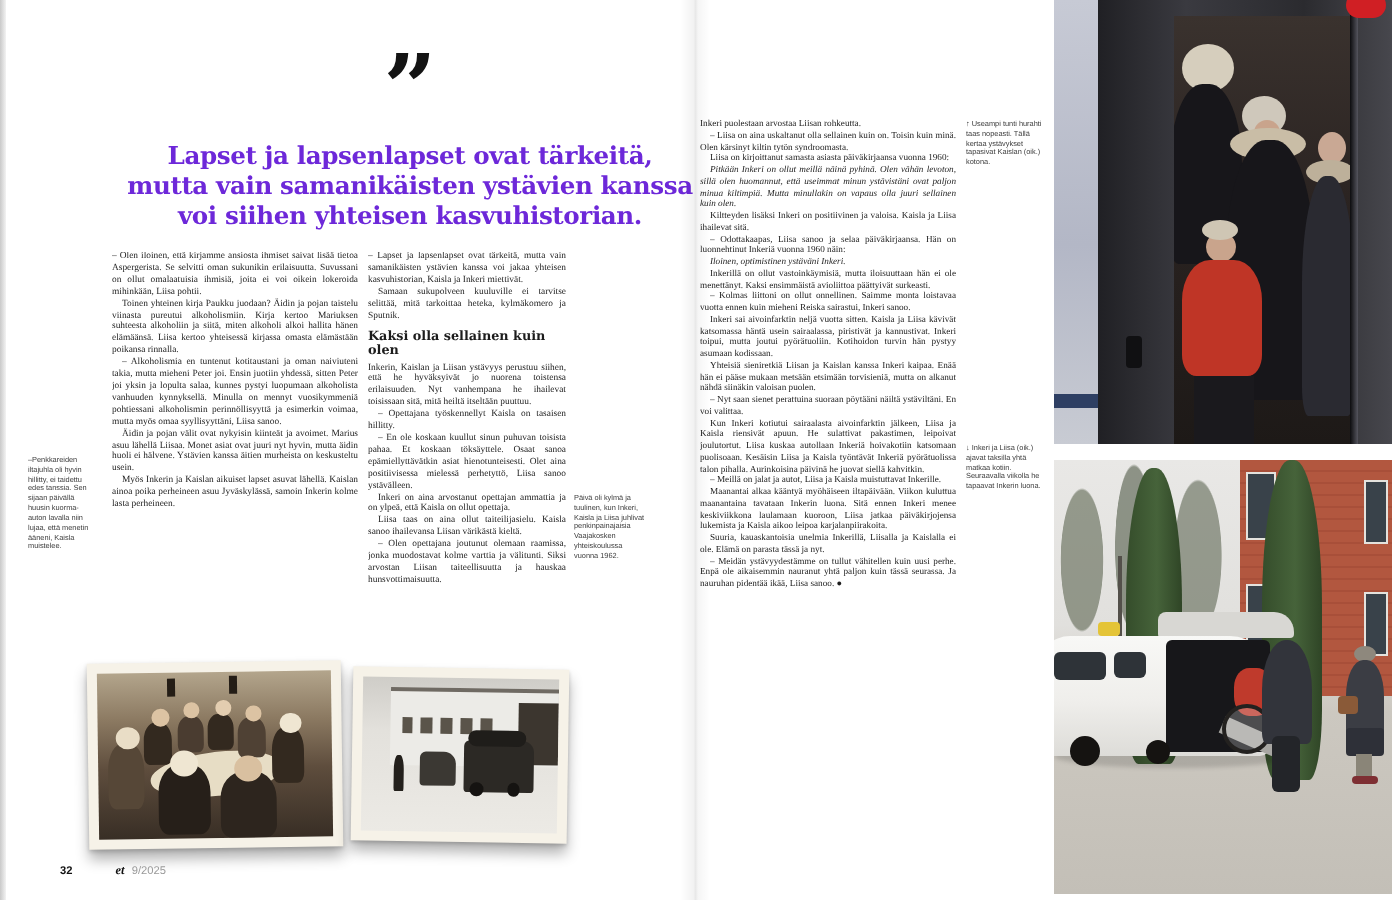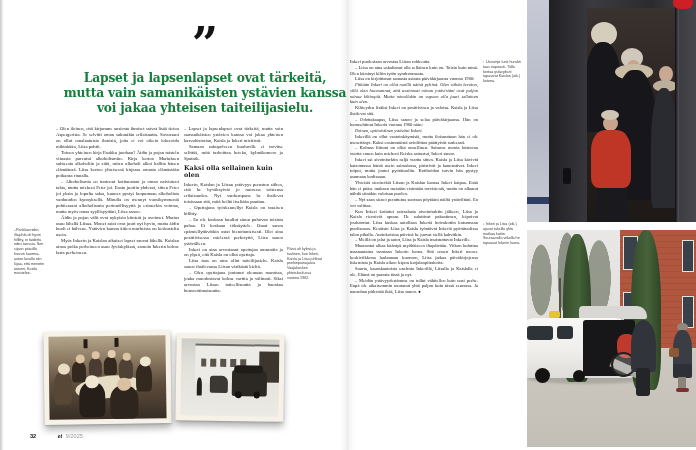--- a/index.html
+++ b/index.html
@@ -7,21 +7,21 @@
           font-family:"Liberation Serif",serif;color:#1c1c1c;}
   .abs{position:absolute;}
   
   #sheet-edge{left:0;top:0;width:3px;height:450px;background:linear-gradient(90deg,#c9c9c9,#f3f3f3);}
   #gutter{left:340px;top:0;width:15px;height:450px;
     background:linear-gradient(90deg,rgba(0,0,0,0),rgba(0,0,0,.05) 45%,rgba(0,0,0,.09) 52%,rgba(0,0,0,.04) 60%,rgba(0,0,0,0));}
   
   #pq-mark{left:60px;top:14px;width:290px;height:52px;text-align:center;
     font-family:"DejaVu Serif",serif;font-weight:700;font-size:46px;line-height:60px;color:#141414;}
   #pq-text{left:48px;top:70px;width:314px;text-align:center;font-family:"DejaVu Serif",serif;
-    font-weight:700;font-size:12.3px;line-height:1.22;color:#15803d;letter-spacing:-0.2px;}
+    font-weight:700;font-size:12.3px;line-height:1.22;color:#6d28d9;letter-spacing:-0.2px;}
   
   .col{font-size:4.7px;line-height:5.9px;text-align:justify;overflow:hidden;}
   .col p{margin:0;text-indent:5px;}
   .col p.noindent{text-indent:0;}
   .col p.it{font-style:italic;}
   #col1{left:56px;top:126px;width:123px;height:205px;}
   #col2{left:184px;top:126px;width:99px;height:205px;}
   #col3{left:350px;top:59px;width:128px;height:369px;font-size:4.6px;line-height:5.75px;}
   .subhead{font-family:"DejaVu Serif",serif;font-weight:700;font-size:6.4px;line-height:1.1;
     margin:4px 0 2px 0 !important;text-indent:0 !important;text-align:left;}
@@ -108,21 +108,21 @@
 <body>
 
 <div id="spread">
 
   <div class="abs" id="sheet-edge"></div>
 
   <div class="abs" id="pq-mark">”</div>
   <div class="abs" id="pq-text">
     <div>Lapset ja lapsenlapset ovat tärkeitä,</div>
     <div>mutta vain samanikäisten ystävien kanssa</div>
-    <div>voi jakaa yhteisen taiteilijasielu.</div>
+    <div>voi siihen yhteisen kasvuhistorian.</div>
   </div>
 
   <div class="abs cap" id="margin-caption">–Penkkareiden iltajuhla oli hyvin hillitty, ei taidettu edes tanssia. Sen sijaan päivällä huusin kuorma-auton lavalla niin lujaa, että menetin ääneni, Kaisla muistelee.</div>
 
   <div class="abs col" id="col1">
     <p class="noindent">– Olen iloinen, että kirjamme ansiosta ihmiset saivat lisää tietoa Aspergerista. Se selvitti oman sukunikin erilaisuutta. Suvussani on ollut omalaatuisia ihmisiä, joita ei voi oikein lokeroida mihinkään, Liisa pohtii.</p>
     <p>Toinen yhteinen kirja Paukku juodaan? Äidin ja pojan taistelu viinasta pureutui alkoholismiin. Kirja kertoo Mariuksen suhteesta alkoholiin ja siitä, miten alkoholi alkoi hallita hänen elämäänsä. Liisa kertoo yhteisessä kirjassa omasta elämästään poikansa rinnalla.</p>
     <p>– Alkoholismia en tuntenut kotitaustani ja oman naiviuteni takia, mutta mieheni Peter joi. Ensin juotiin yhdessä, sitten Peter joi yksin ja lopulta salaa, kunnes pystyi luopumaan alkoholista vanhuuden kynnyksellä. Minulla on mennyt vuosikymmeniä pohtiessani alkoholismin perinnöllisyyttä ja esimerkin voimaa, mutta myös omaa syyllisyyttäni, Liisa sanoo.</p>
     <p>Äidin ja pojan välit ovat nykyisin kiinteät ja avoimet. Marius asuu lähellä Liisaa. Monet asiat ovat juuri nyt hyvin, mutta äidin huoli ei hälvene. Ystävien kanssa äitien murheista on keskusteltu usein.</p>
     <p>Myös Inkerin ja Kaislan aikuiset lapset asuvat lähellä. Kaislan ainoa poika perheineen asuu Jyväskylässä, samoin Inkerin kolme lasta perheineen.</p>

